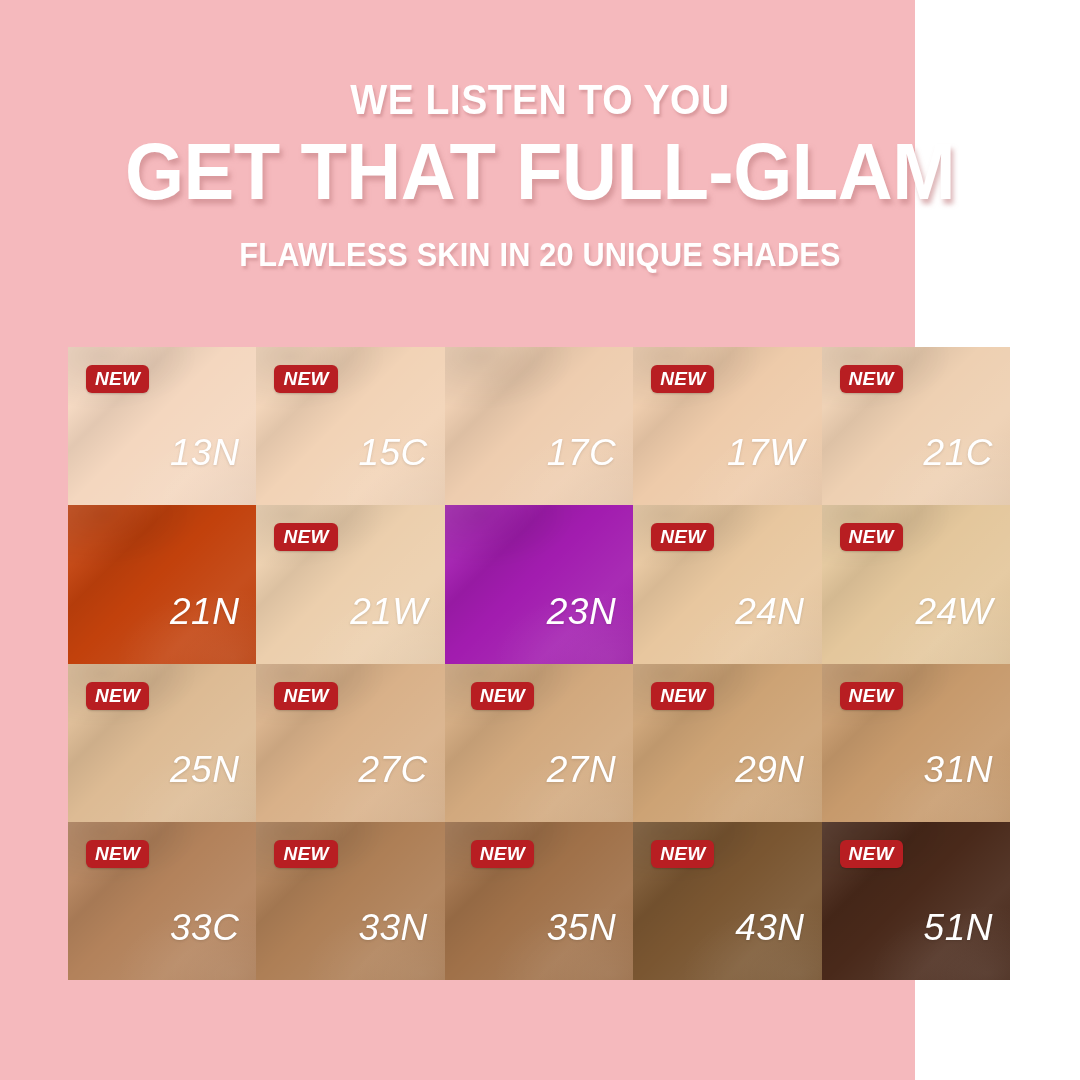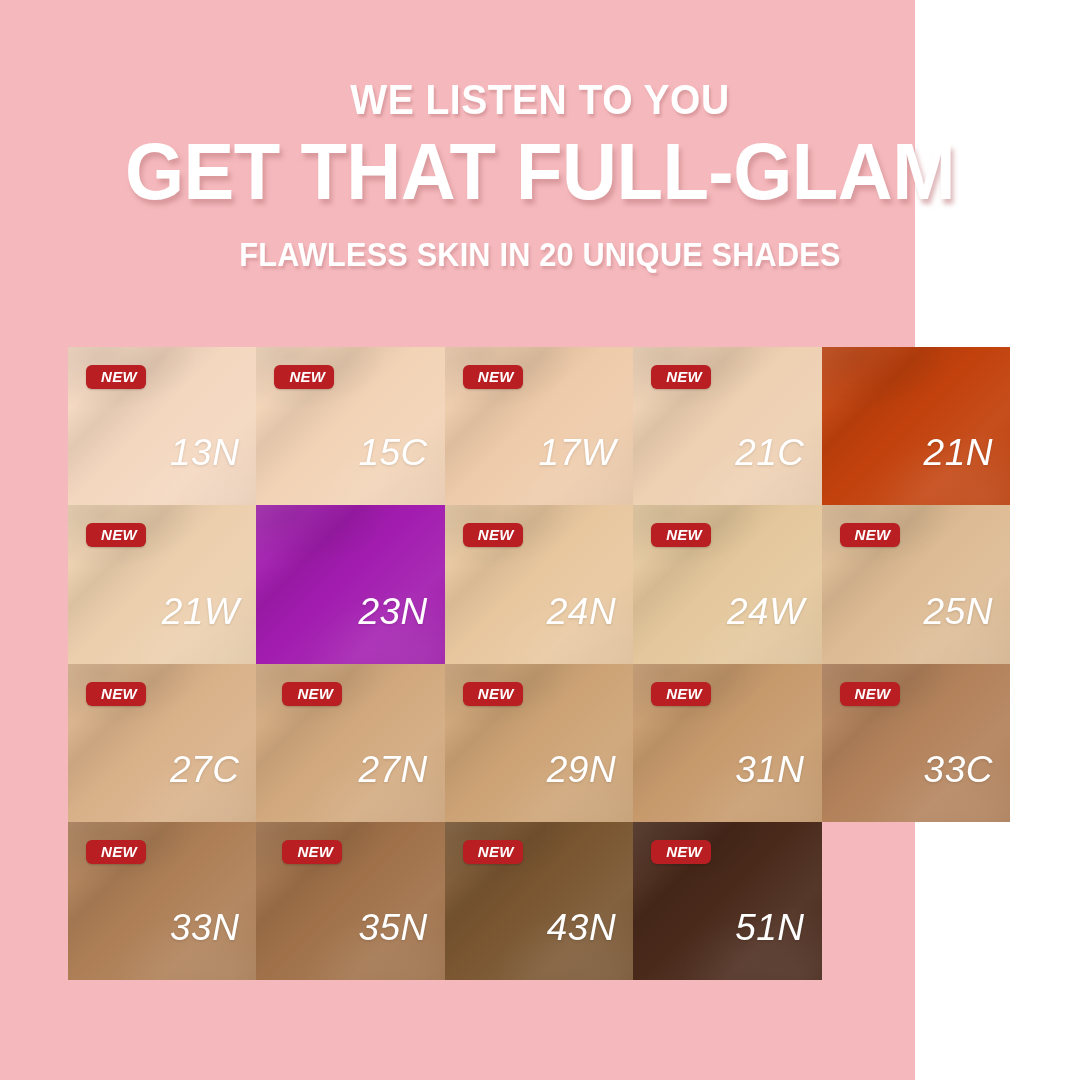--- a/index.html
+++ b/index.html
@@ -112,23 +112,23 @@
 
   .new-badge {
     position: absolute;
     left: 18px;
     top: 18px;
     background: #b81e22;
     color: #ffffff;
     font-family: "Liberation Sans", sans-serif;
     font-weight: bold;
     font-style: italic;
-    font-size: 15px;
+    font-size: 19px;
     letter-spacing: 0.3px;
-    padding: 4px 9px 5px 15px;
+    padding: 4px 9px 5px 9px;
     border-radius: 6px;
     line-height: 1;
     box-shadow: 0 1px 2px rgba(0,0,0,0.18);
   }
 
   .swatch.badge-indent .new-badge {
     left: 26px;
   }
 
   .shade-label {
@@ -162,20 +162,25 @@
         <div class="sheen b"></div>
         <div class="new-badge" style="background: rgb(184, 30, 34); color: rgb(255, 255, 255);">NEW</div>
         <div class="shade-label">13N</div>
       </div>
       <div class="swatch" style="background: rgb(242, 211, 182);">
         <div class="sheen a"></div>
         <div class="sheen b"></div>
         <div class="new-badge" style="background: rgb(184, 30, 34); color: rgb(255, 255, 255);">NEW</div>
         <div class="shade-label">15C</div>
       </div>
+      <div class="swatch" style="background: rgb(238, 205, 175);">
+        <div class="sheen a"></div>
+        <div class="sheen b"></div>
+        <div class="shade-label">17C</div>
+      </div>
       <div class="swatch" style="background: rgb(238, 203, 170);">
         <div class="sheen a"></div>
         <div class="sheen b"></div>
         <div class="new-badge" style="background: rgb(184, 30, 34); color: rgb(255, 255, 255);">NEW</div>
         <div class="shade-label">17W</div>
       </div>
       <div class="swatch" style="background: rgb(238, 208, 178);">
         <div class="sheen a"></div>
         <div class="sheen b"></div>
         <div class="new-badge" style="background: rgb(184, 30, 34); color: rgb(255, 255, 255);">NEW</div>

